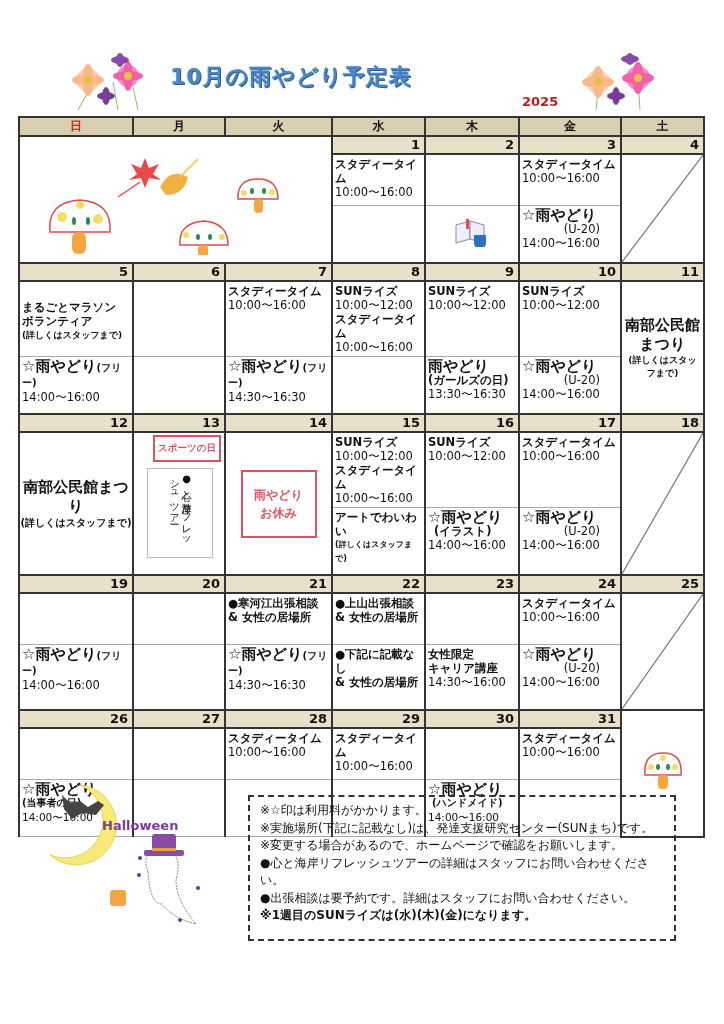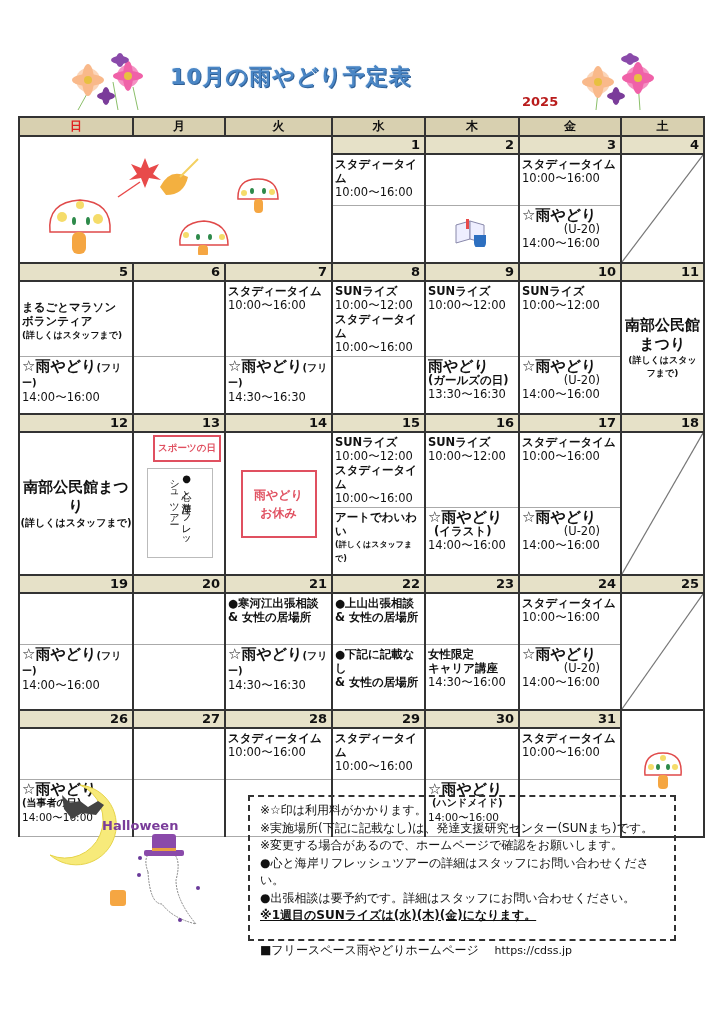--- a/index.html
+++ b/index.html
@@ -18,21 +18,21 @@
   td.slot { height:46px; font-size:11.5px; line-height:14px; padding:2px 2px !important; border-top:1px solid #aaa !important; border-bottom:1px solid #aaa !important; }
   td.slot.top { border-bottom:1px solid #aaa !important; }
   td.slot.bot { border-top:1px solid #aaa !important; height:52px; }
   .b { font-weight:bold; font-size:11.5px; }
   .small { font-size:9px; font-weight:bold; }
   .right { text-align:right; padding-right:18px; }
   .big { font-size:15px; font-weight:bold; }
   .diag { position:relative; }
   .diag svg { position:absolute; left:0; top:0; width:100%; height:100%; }
   .note { position:absolute; left:248px; top:795px; width:428px; height:146px; border:2px dashed #333; box-sizing:border-box; padding:5px 10px; font-size:12px; line-height:17.5px; }
-  .note .bold { font-weight:bold;text-decoration:underline; }
+  .note .bold { font-weight:bold; }
   .redbox { border:2px solid #e05060; color:#e05060; font-weight:bold; text-align:center;margin-left:16px; }
 </style>
 </head>
 <body>
 
 <div class="flower" style="left:58px;top:52px;width:100px;height:60px;">
   <svg width="100" height="60">
     <g stroke="#8bbf6a" stroke-width="1">
         <line x1="30" y1="40" x2="20" y2="58"></line>
         <line x1="55" y1="30" x2="60" y2="58"></line>
@@ -443,17 +443,13 @@
 </div>
 
 <div class="note">
   <div>※☆印は利用料がかかります。</div>
   <div>※実施場所(下記に記載なし)は、発達支援研究センター(SUNまち)です。</div>
   <div>※変更する場合があるので、ホームページで確認をお願いします。</div>
   <div>●心と海岸リフレッシュツアーの詳細はスタッフにお問い合わせください。</div>
   <div>●出張相談は要予約です。詳細はスタッフにお問い合わせください。</div>
   <div class="bold">※1週目のSUNライズは(水)(木)(金)になります。</div>
   <div style="height:17px"></div>
-  <div>
-    <span>■フリースペース雨やどりホームページ</span>
-    <span style="margin-left:12px;font-size:11px;">https://cdss.jp</span>
-  </div>
 </div>
 
 </body></html>

